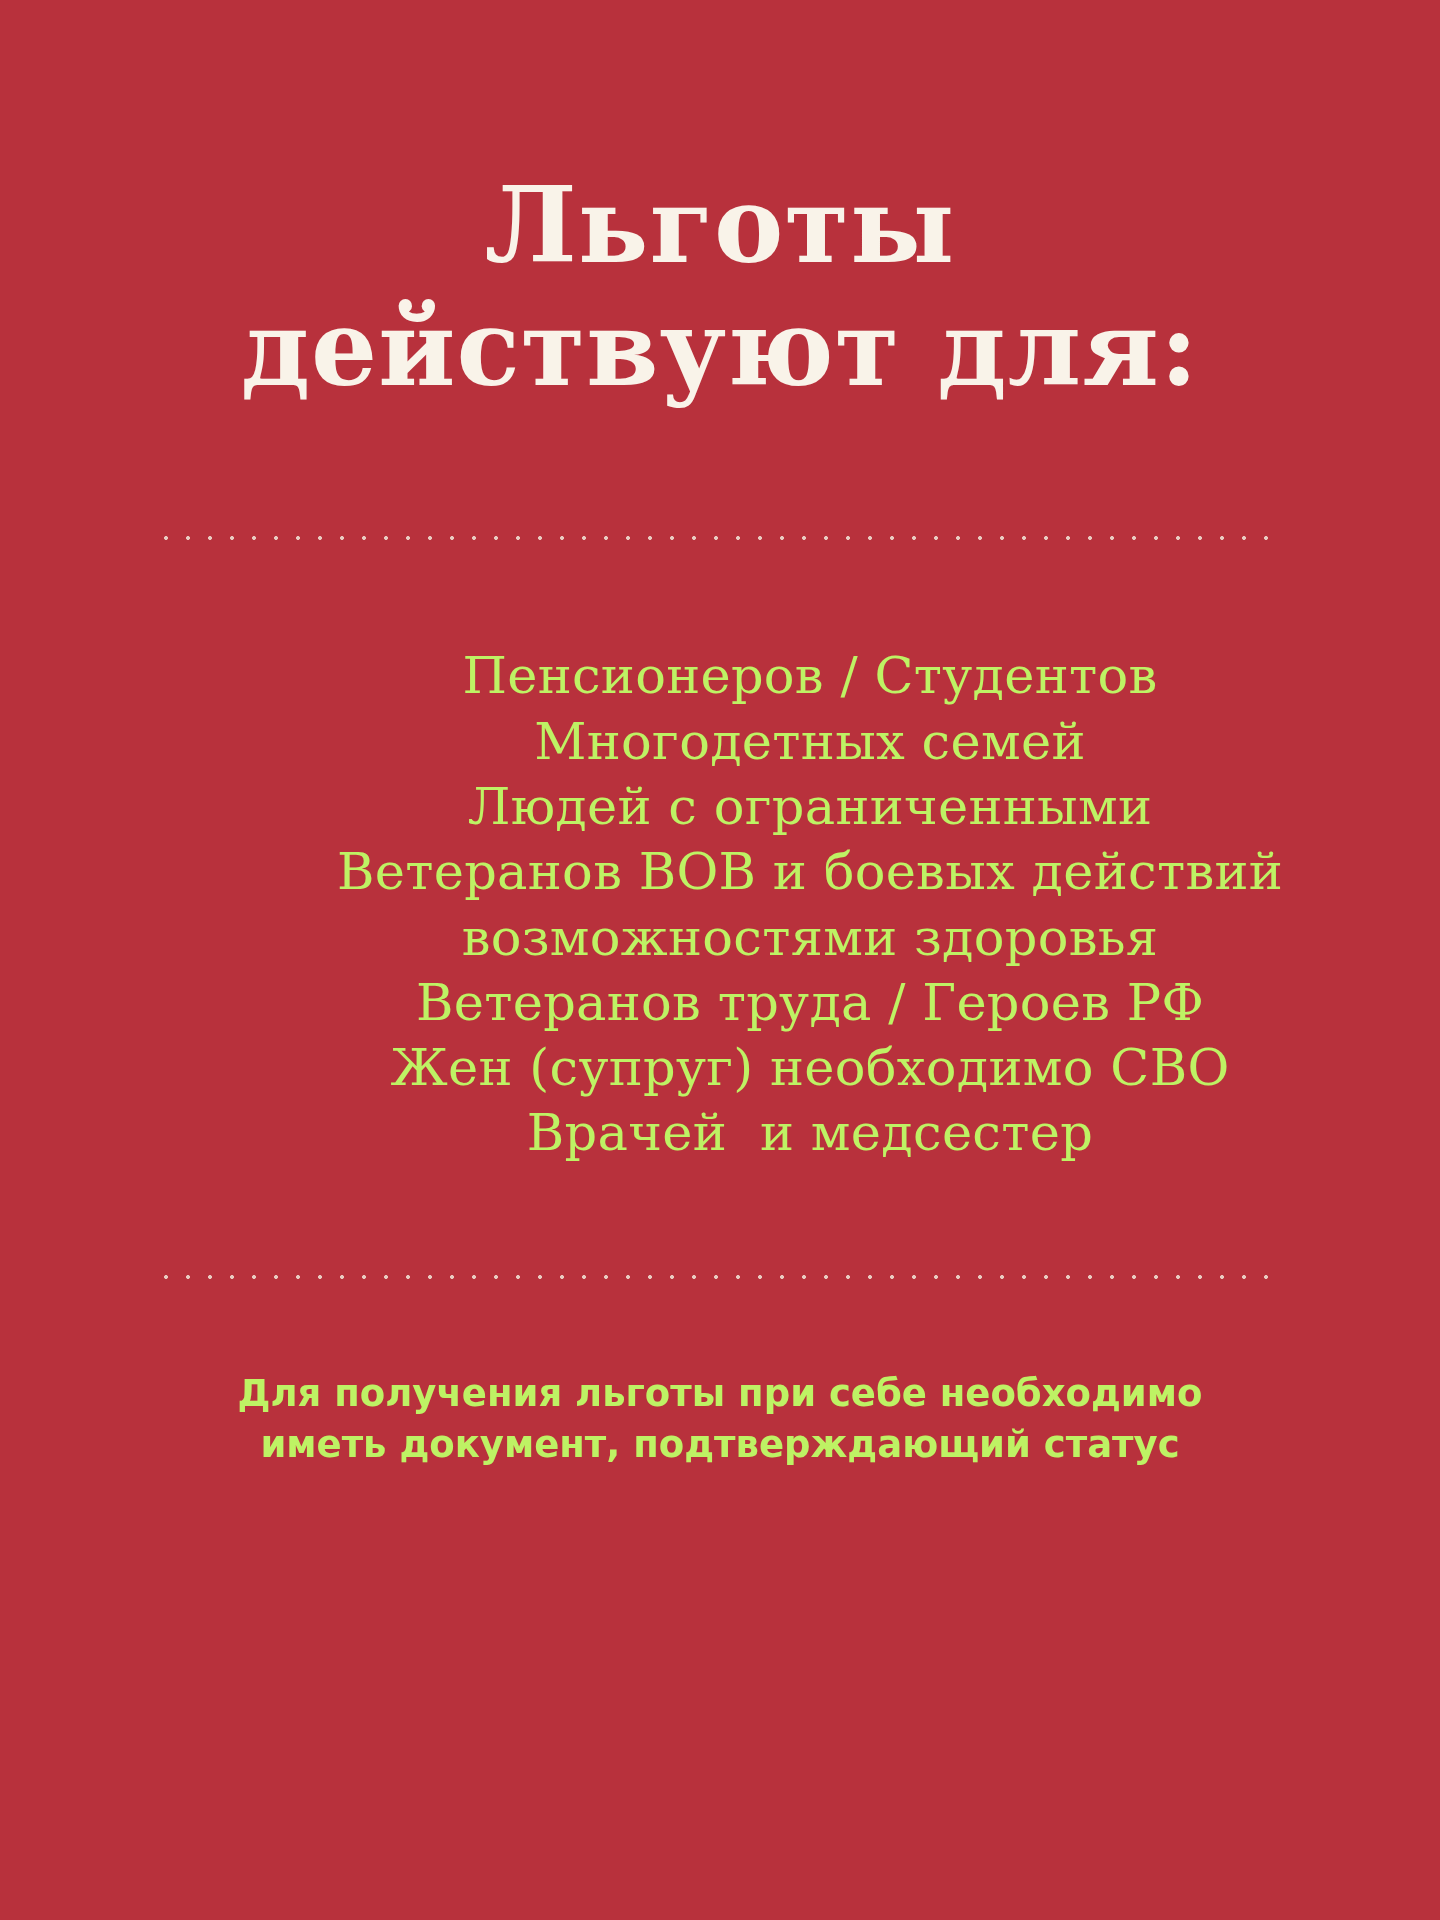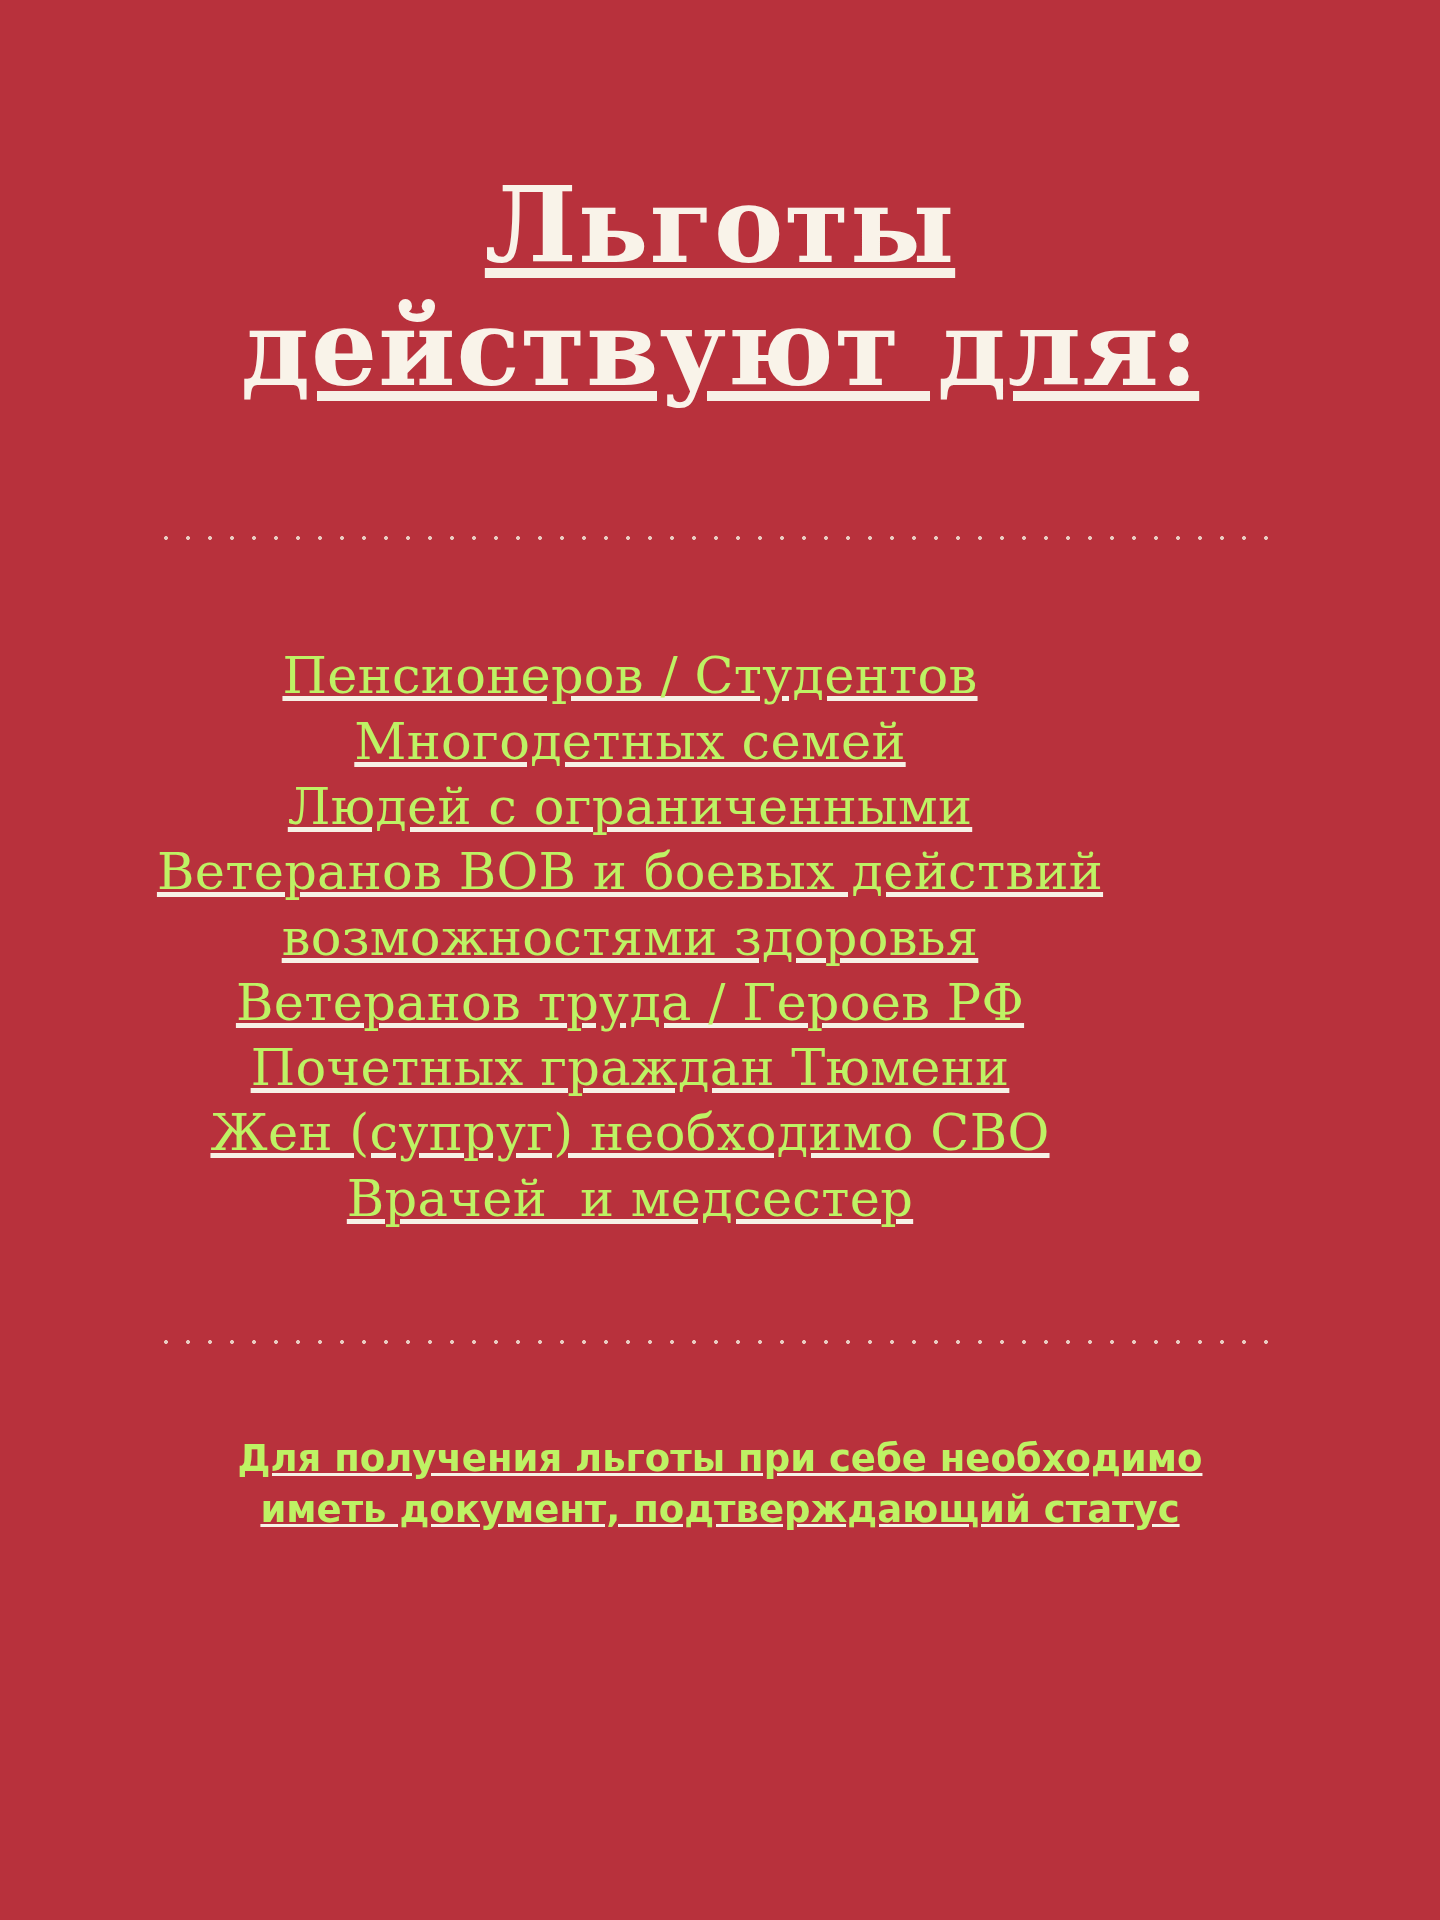--- a/index.html
+++ b/index.html
@@ -14,22 +14,21 @@
     color: #f7f1e6;
     overflow: hidden;
   }
   .poster {
     width: 1440px;
     height: 1920px;
     box-sizing: border-box;
     padding: 0;
     display: flex;
     flex-direction: column;
-    align-items: flex-start;
-    text-decoration: underline;
+    align-items: flex-end;
   }
   .title {
     width: 1180px;
     margin: 0 auto;
     padding-top: 165px;
     text-align: center;
     font-family: "DejaVu Serif", serif;
     font-weight: 700;
     font-size: 104px;
     line-height: 1.18;
@@ -95,21 +94,20 @@
 
   <div class="divider top"></div>
 
   <ul class="list">
     <li>Пенсионеров / Студентов</li>
     <li>Многодетных семей</li>
     <li>Людей с ограниченными</li>
     <li>Ветеранов ВОВ и боевых действий</li>
     <li>возможностями здоровья</li>
     <li>Ветеранов труда / Героев РФ</li>
-    <li>Почетных граждан Тюмени</li>
     <li>Жен (супруг) необходимо СВО</li>
     <li>Врачей  и медсестер</li>
   </ul>
 
   <div class="divider bottom"></div>
 
   <div class="footnote">
     <span>Для получения льготы при себе необходимо</span>
     <span>иметь документ, подтверждающий статус</span>
   </div>

